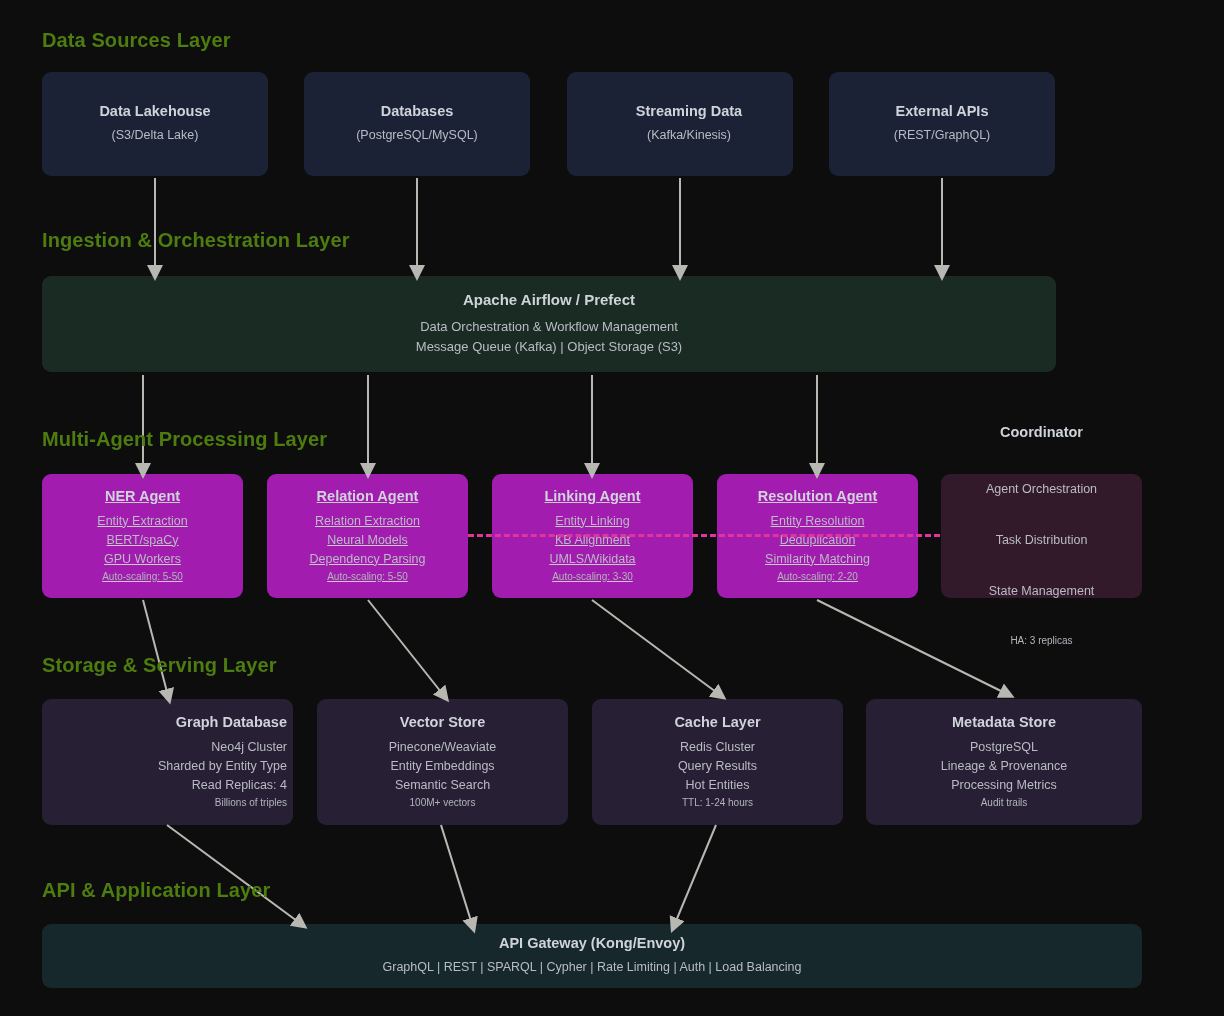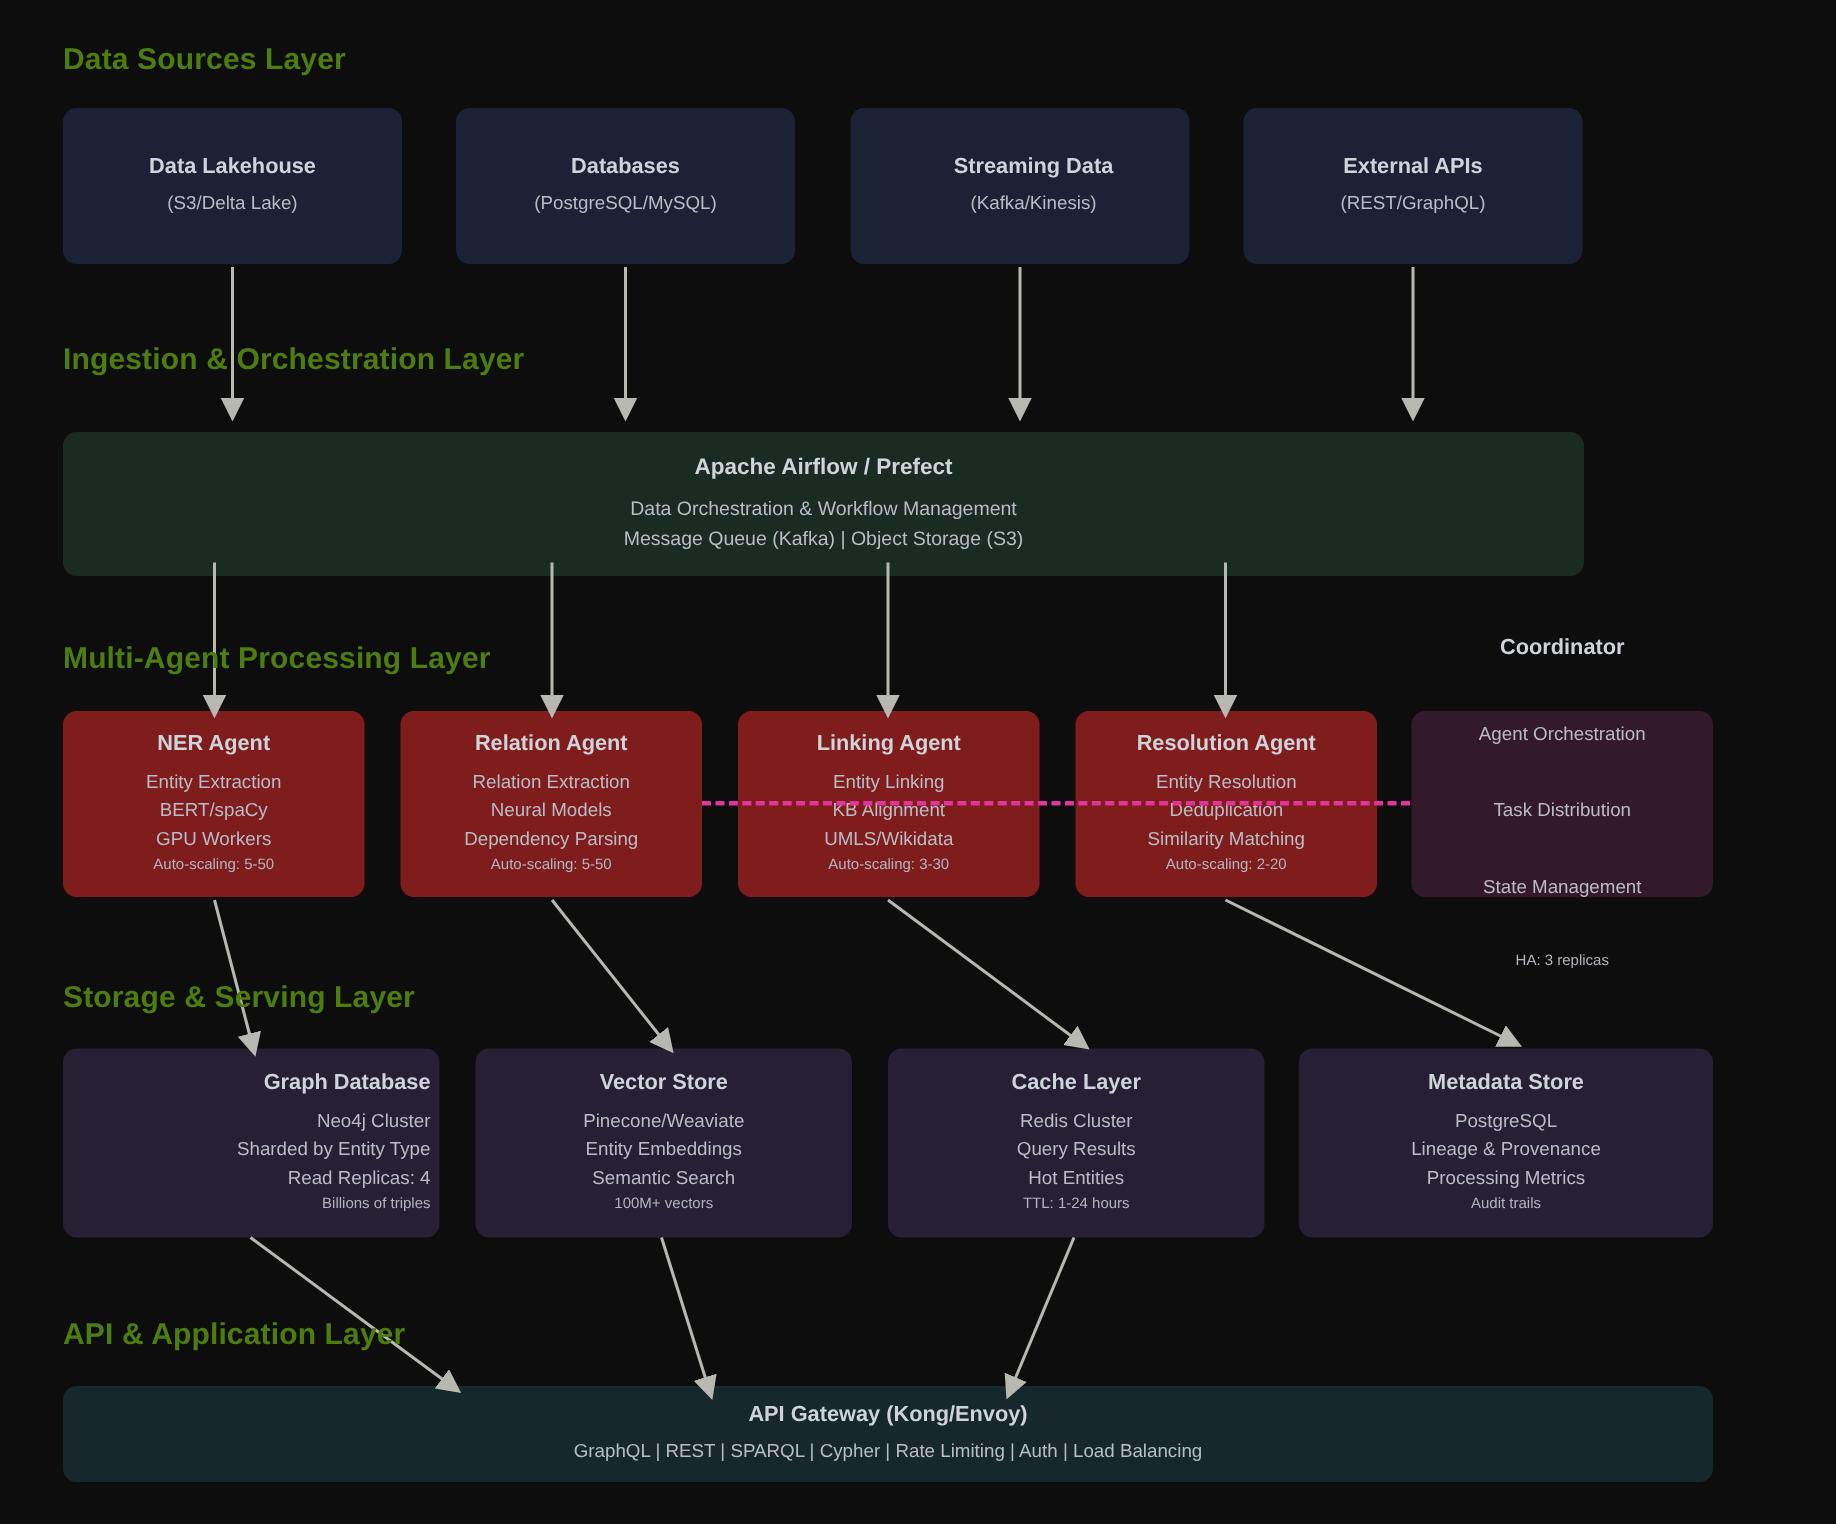--- a/index.html
+++ b/index.html
@@ -63,21 +63,21 @@
     color: #b9bcc4;
     line-height: 1.52;
   }
   .node .sub.small {
     font-size: 10px;
     color: #b2b5bd;
   }
   
   .src   { background: #1c2236; }
   .orch  { background: #1a2b24; }
-  .agent { background: #7f1d1d; }
+  .agent { background: #a21caf; text-decoration: underline; }
   .coord { background: #331a2b; gap: 32px; }
   .store { background: #271f33; }
   .api   { background: #16282c; }
 
   
   .banner .ttl { font-size: 15px; margin-bottom: 8px; }
   .banner .sub { font-size: 13px; line-height: 1.55; }
 
   .gw .ttl { font-size: 14.5px; margin-bottom: 5px; }
   .gw .sub { font-size: 12.5px; }
@@ -141,21 +141,21 @@
   </div>
   <div class="node src" style="left:567px; top:72px; width:226px; height:104px;padding-left:24px;">
     <div class="ttl">Streaming Data</div>
     <div class="sub">(Kafka/Kinesis)</div>
   </div>
   <div class="node src" style="left:829px; top:72px; width:226px; height:104px;">
     <div class="ttl">External APIs</div>
     <div class="sub">(REST/GraphQL)</div>
   </div>
 
-  <div class="node orch banner" style="left:42px; top:276px; width:1014px; height:96px;margin-top:12px;">
+  <div class="node orch banner" style="left:42px; top:276px; width:1014px; height:96px;">
     <div class="ttl">Apache Airflow / Prefect</div>
     <div class="sub">Data Orchestration &amp; Workflow Management</div>
     <div class="sub">Message Queue (Kafka) | Object Storage (S3)</div>
   </div>
 
   <div class="node agent" style="left:42px; top:474px; width:201px; height:124px;">
     <div class="ttl">NER Agent</div>
     <div class="sub">Entity Extraction</div>
     <div class="sub">BERT/spaCy</div>
     <div class="sub">GPU Workers</div>

